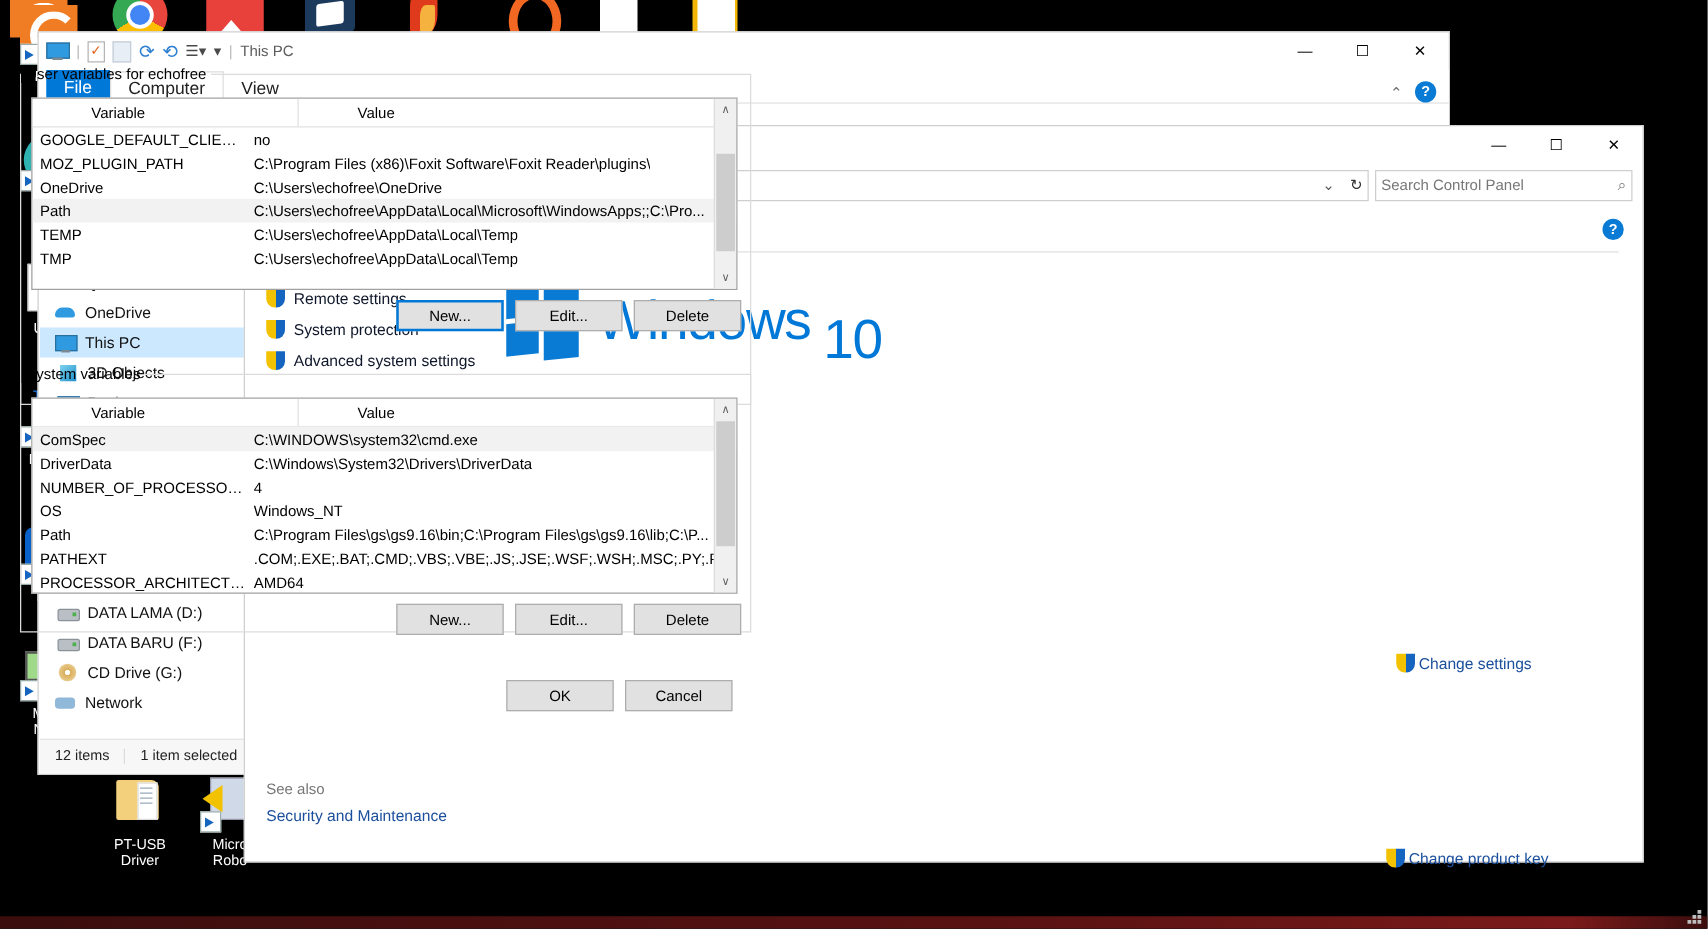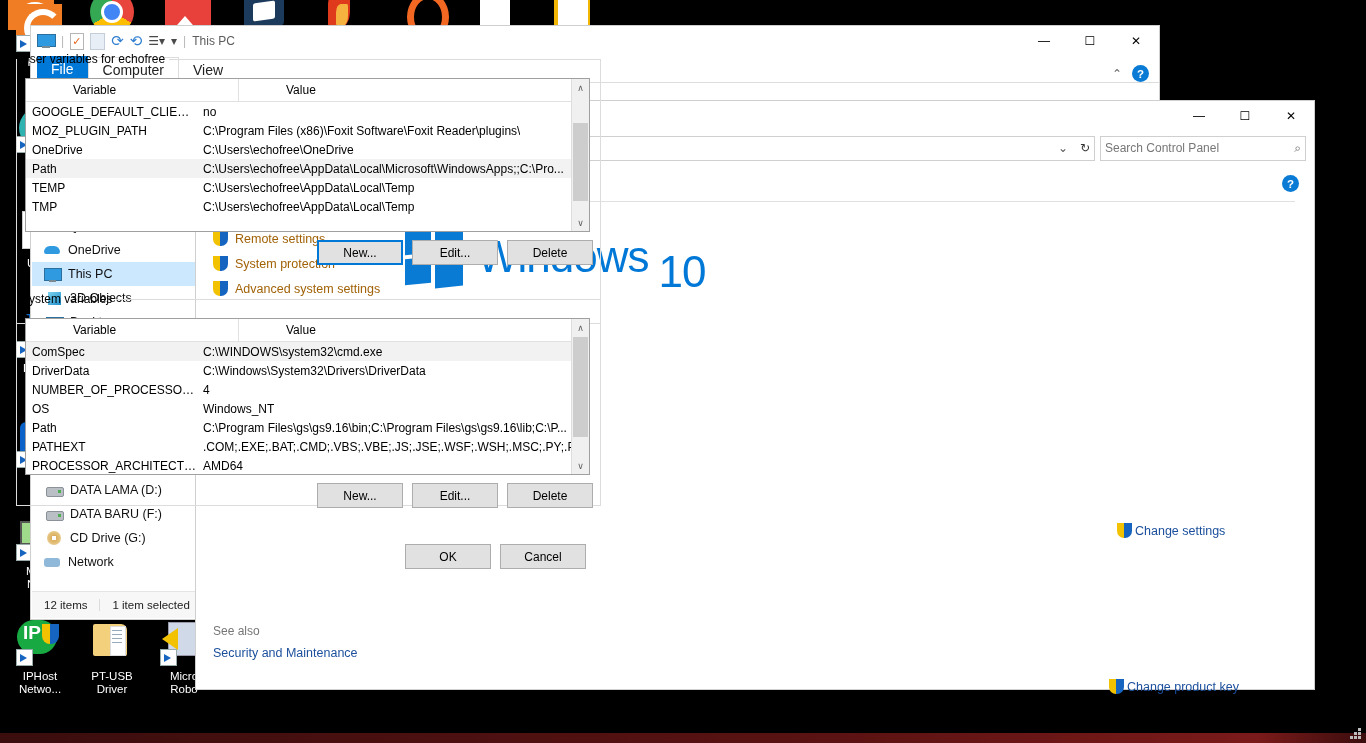--- a/index.html
+++ b/index.html
@@ -59,21 +59,21 @@
   .navico{width:17px;height:17px;flex:0 0 17px;position:relative;}
   #statusbar{position:absolute;left:1px;right:1px;bottom:1px;height:26px;border-top:1px solid #e4e4e4;display:flex;align-items:center;background:#f7f7f7;font-size:11.5px;color:#222;}
   #statusbar span{padding:0 12px;}
   #statusbar .d{border-left:1px solid #dcdcdc;}
 
   
   #syswin{left:195px;top:100px;width:1120px;height:590px;background:#fff;border:1px solid #cfcfcf;box-sizing:border-box;}
   #syswin .tbar{height:30px;display:flex;align-items:center;gap:7px;padding-left:8px;font-size:12px;color:#767676;}
   #syswin .cpnav{height:34px;display:flex;align-items:center;gap:5px;padding:0 8px;}
   .cpleft{position:absolute;left:1px;top:64px;width:190px;bottom:1px;background:#fff;font-size:12.5px;}
-  .cplink{color:#a16207;height:25px;display:flex;align-items:center;gap:7px;padding-left:16px;white-space:nowrap;text-align:right;}
+  .cplink{color:#0f172a;height:25px;display:flex;align-items:center;gap:7px;padding-left:16px;white-space:nowrap;text-align:right;}
   .cphome{color:#1b4f9c;padding:12px 0 10px 16px;font-size:12.5px;}
   .shieldico{width:15px;height:15px;flex:0 0 15px;position:relative;}
   .cpbody{position:absolute;left:191px;right:1px;top:64px;bottom:1px;background:#fff;}
   .cpsep{height:1px;background:#e0e0e0;margin:0 18px;}
   .win10brand{display:flex;align-items:center;gap:14px;padding:14px 0 0 18px;}
   .w10logo{width:58px;height:58px;position:relative;}
   .w10text{font-size:44px;color:#0078d7;font-weight:300;letter-spacing:-1px;}
   .cpshieldlink{position:absolute;display:flex;align-items:center;gap:3px;color:#1b4f9c;font-size:12.5px;}
   .helpbtn{width:17px;height:17px;border-radius:50%;background:#0a7bd4;color:#fff;font-size:11.5px;display:flex;align-items:center;justify-content:center;font-weight:bold;}
 
@@ -190,30 +190,20 @@
   <div class="dicon" style="left:2px;top:513px;">
     <span class="glyph">
       <span style="position:absolute;left:4px;top:8px;width:26px;height:20px;background:#9fd98a;border:2px solid #555;"></span>
       <span style="position:absolute;left:20px;top:14px;width:20px;height:20px;border:3px solid #888;border-radius:50%;"></span>
       <span class="shortcut"></span>
     </span>
     <span class="lbl">Micro</span>
     <span class="lbl">Netw</span>
   </div>
 
-  <div class="dicon" style="left:2px;top:618px;">
-    <span class="glyph">
-      <span style="position:absolute;left:1px;top:2px;width:40px;height:34px;border-radius:17px;background:#18a942;"></span>
-      <span style="position:absolute;left:7px;top:8px;color:#fff;font-size:19px;font-weight:bold;">IP</span>
-      <span style="position:absolute;left:26px;top:6px;width:17px;height:20px;background:linear-gradient(90deg,#f2c200 50%,#1565c0 50%);border-radius:0 0 8px 8px;"></span>
-      <span class="shortcut"></span>
-    </span>
-    <span class="lbl">IPHost</span>
-    <span class="lbl">Netwo...</span>
-  </div>
 
   <div class="dicon" style="left:74px;top:618px;">
     <span class="glyph">
       <span style="position:absolute;left:5px;top:6px;width:34px;height:32px;background:#f3d07c;border-radius:2px 6px 2px 2px;"></span>
       <span style="position:absolute;left:22px;top:8px;width:14px;height:28px;background:#fff;border:1px solid #ddd;"></span>
       <span style="position:absolute;left:24px;top:12px;width:10px;height:1px;background:#9ab;box-shadow:0 4px 0 #9ab,0 8px 0 #9ab,0 12px 0 #9ab;"></span>
     </span>
     <span class="lbl">PT-USB</span>
     <span class="lbl">Driver</span>
   </div>

